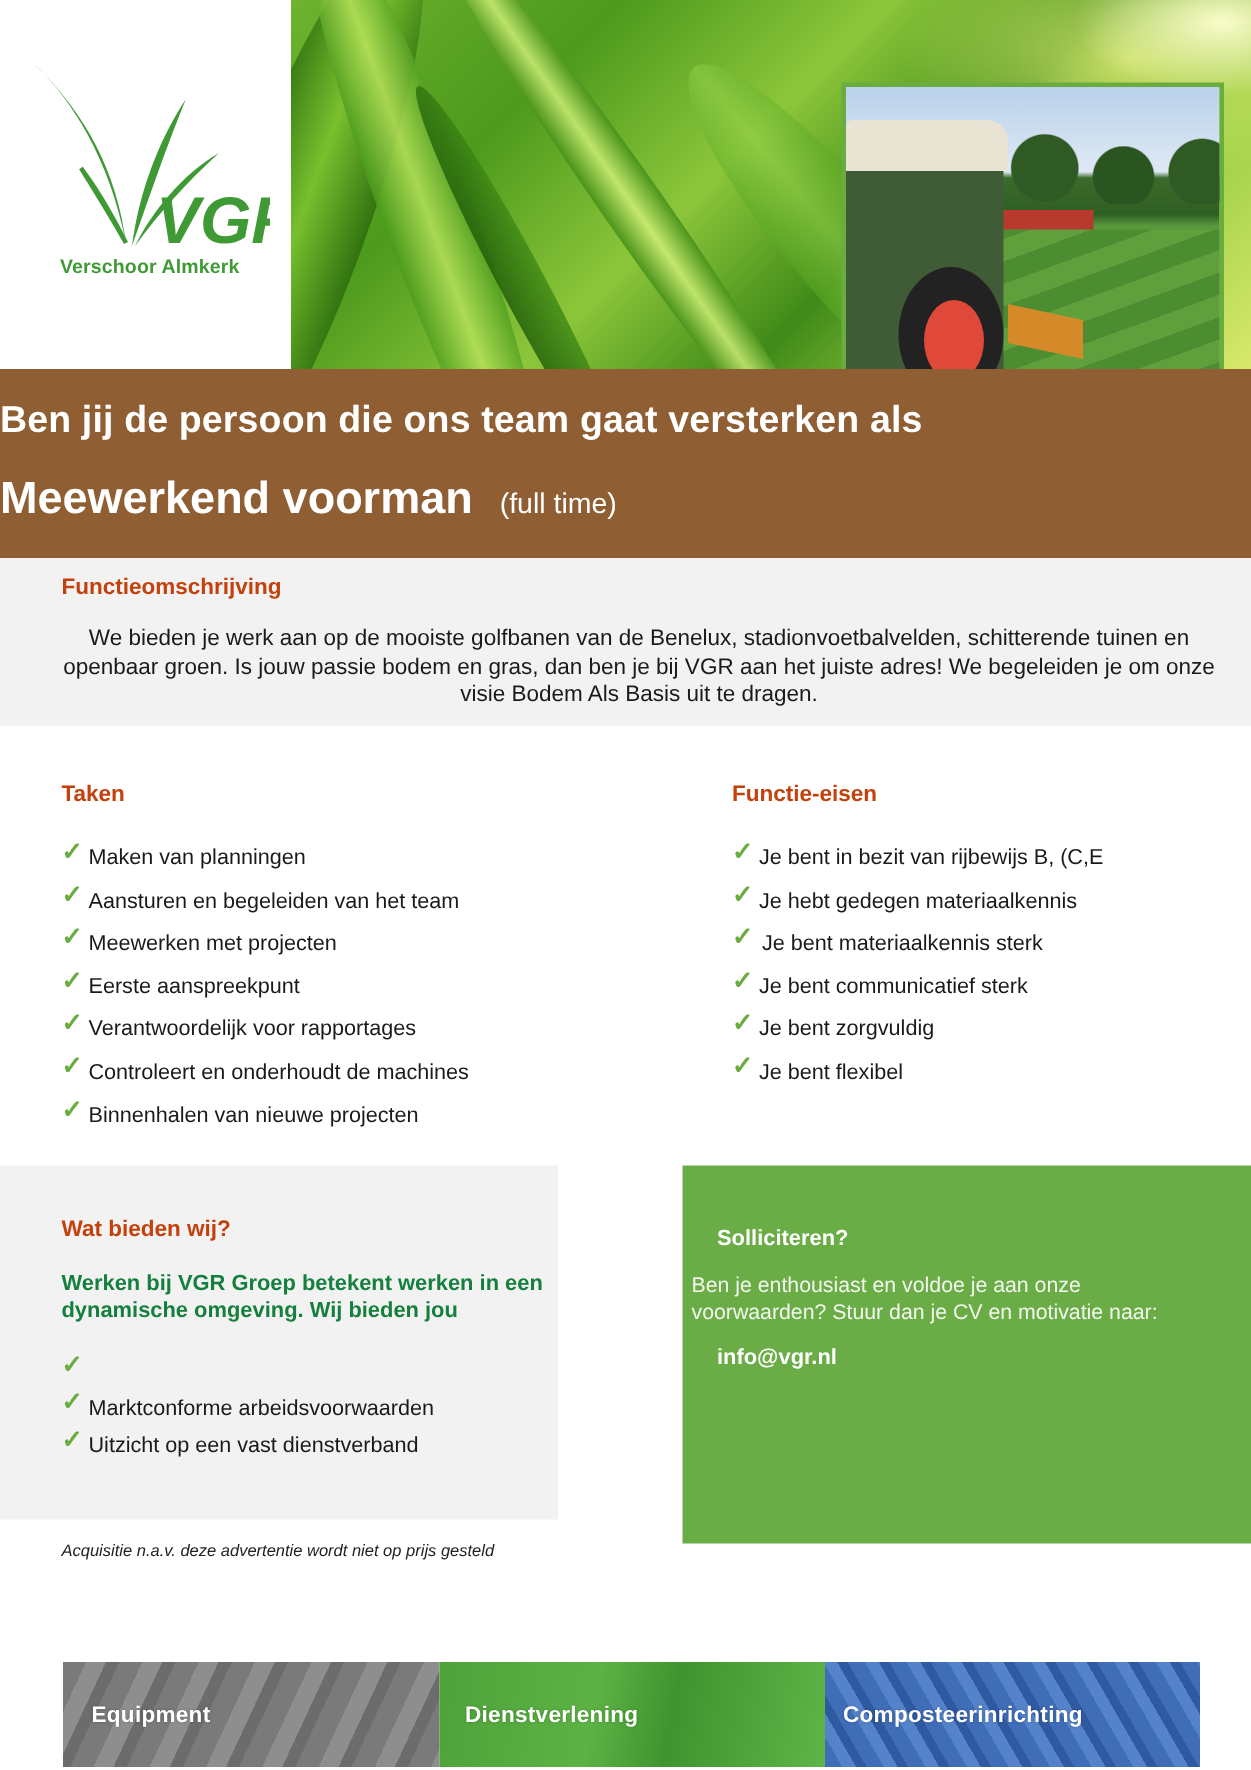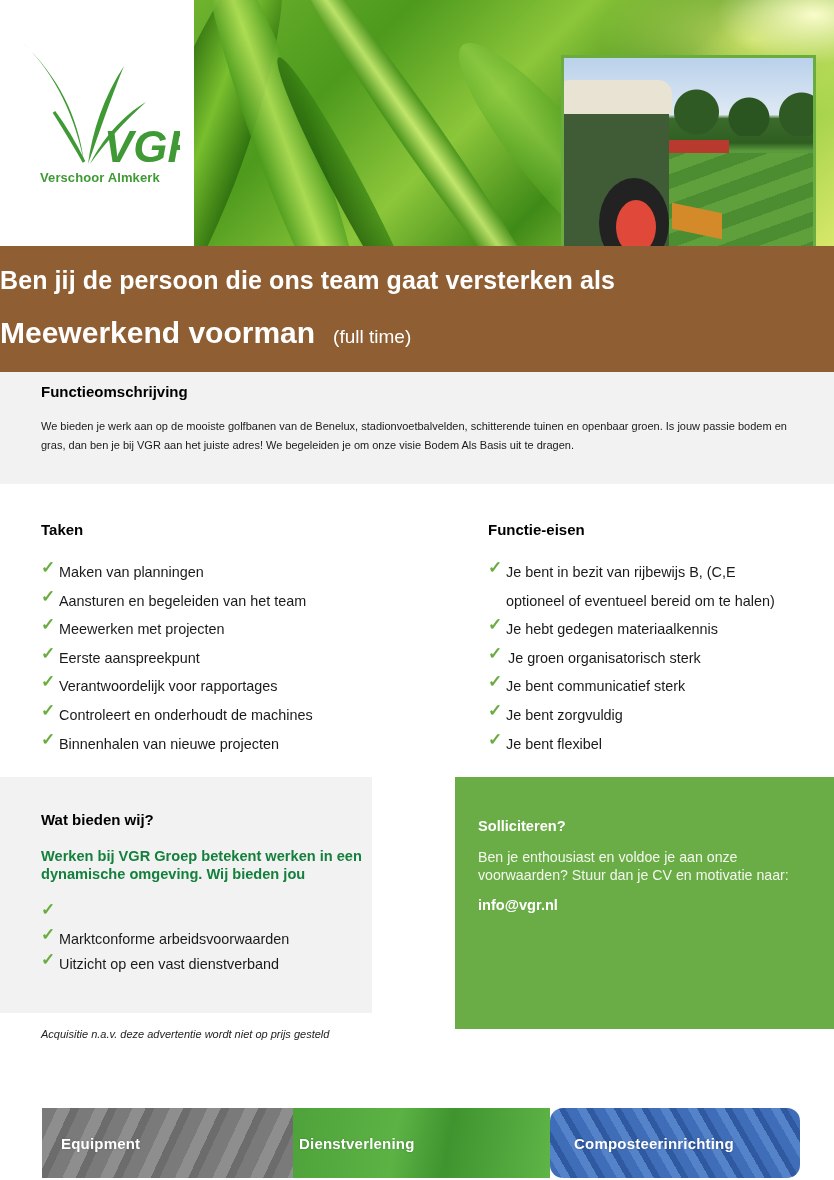--- a/index.html
+++ b/index.html
@@ -40,22 +40,22 @@
   .photo .roller { position: absolute; left: 108px; top: 150px; width: 50px; height: 26px; background: #d58a2a; transform: skewY(12deg); }
 
   
   .band { position: absolute; left: 0; top: 246px; width: 834px; height: 126px; background: #8f5e33; text-align: left; color: #fff; }
   .band-line1 { position: absolute; left: 0; right: 0; top: 20px; font-size: 25px; font-weight: bold; letter-spacing: 0.1px; }
   .band-line2 { position: absolute; left: 0; right: 0; top: 70px; font-size: 30px; font-weight: bold; }
   .band-line2 .sub { font-size: 19px; font-weight: normal; margin-left: 18px; }
 
   
   .sec-grey { position: absolute; left: 0; width: 834px; background: #f2f2f2; }
-  .h-green { color: #000000; font-weight: bold; font-size: 15px; text-align: center; }
-  .body-text { font-size: 11px; line-height: 18.5px; color: #1a1a1a; }
+  .h-green { color: #c2410c; font-weight: bold; font-size: 15px; text-align: center; }
+  .body-text { font-size: 15px; line-height: 18.5px; color: #1a1a1a; text-align: center; }
 
   .intro { top: 372px; height: 112px; }
   .intro .h-green { position: absolute; left: 41px; top: 11px; }
   .intro .body-text { position: absolute; left: 41px; top: 45px; width: 770px; }
 
   .col-title { position: absolute; top: 521px; }
   .checklist { position: absolute; list-style: none; }
   .checklist li { position: relative; font-size: 14.4px; height: 28.6px; line-height: 18px; padding-left: 18px; }
   .checklist li .chk { position: absolute; left: 0; top: -4px; color: #6aac3f; font-size: 17px; font-weight: bold; }
   .checklist li.cont { padding-left: 18px; }
@@ -66,33 +66,33 @@
   .eisen-list { left: 488px; top: 563px; }
 
   .offer { top: 777px; height: 236px; width: 372px; }
   .offer .h-green { position: absolute; left: 41px; top: 34px; }
   .offer .lead { position: absolute; left: 41px; top: 70px; width: 380px; font-size: 14.6px; font-weight: bold; line-height: 18px; color: #15803d; }
   .offer .checklist { left: 41px; top: 128px; }
   .offer .checklist li { height: 24.8px; }
 
   .apply { position: absolute; left: 455px; top: 777px; width: 379px; height: 252px; background: #6aac45; color: #f3f8ee; }
   .apply .t { position: absolute; left: 23px; top: 41px; font-size: 14.6px; font-weight: bold; color: #fff; }
-  .apply .p1 { position: absolute; left: 23px; top: 71px; width: 352px; font-size: 14.2px; line-height: 18px; }
+  .apply .p1 { position: absolute; left: 6px; top: 71px; width: 352px; font-size: 14.2px; line-height: 18px; }
   .apply .mail { position: absolute; left: 23px; top: 120px; font-size: 14.6px; font-weight: bold; color: #fff; }
   .apply .p2 { position: absolute; left: 23px; top: 150px; width: 352px; font-size: 14.2px; line-height: 18.5px; }
   .apply .p2 b { color: #fff; }
 
   .note { position: absolute; left: 41px; top: 1028px; font-size: 11px; font-style: italic; color: #222; }
 
   
   .divisions { position: absolute; left: 42px; top: 1108px; width: 758px; height: 70px; display: flex; }
-  .division { position: relative; height: 70px; color: #fff; font-weight: bold; font-size: 15px; display: flex; align-items: center; padding-left: 6px; letter-spacing: 0.2px; overflow: hidden; }
+  .division { position: relative; height: 70px; color: #fff; font-weight: bold; font-size: 15px; display: flex; align-items: center; padding-left: 17px; letter-spacing: 0.2px; overflow: hidden; }
   .division.d1 { width: 251px; padding-left: 19px; background: repeating-linear-gradient(115deg, #7a7a7a 0 14px, #8e8e8e 14px 26px, #6c6c6c 26px 34px); }
   .division.d2 { width: 257px; background: linear-gradient(100deg, #4ea23a 0%, #5cb344 40%, #3f942f 60%, #5fb547 100%); }
-  .division.d3 { width: 250px; padding-left: 24px; background: repeating-linear-gradient(60deg, #3f6db8 0 10px, #5583c9 10px 18px, #2f5aa2 18px 24px); border-radius: 13px; }
+  .division.d3 { width: 250px; padding-left: 12px; background: repeating-linear-gradient(60deg, #3f6db8 0 10px, #5583c9 10px 18px, #2f5aa2 18px 24px); }
   .division span { position: relative; z-index: 1; text-shadow: 0 0 2px rgba(0,0,0,0.25); }
 </style>
 </head>
 <body>
 
 <div class="logo-area">
   <svg class="logo-svg" viewBox="0 0 162 150">
     <path d="M4 6 C 30 30, 55 70, 66 126 C 60 80, 40 40, 4 6 Z" fill="#3f9a35"></path>
     <path d="M36 76 C 48 92, 58 110, 66 126 C 56 108, 46 92, 36 76 Z" fill="#3f9a35" stroke="#3f9a35" stroke-width="3"></path>
     <path d="M106 30 C 86 60, 74 96, 70 128 C 80 100, 92 64, 106 30 Z" fill="#3f9a35"></path>
@@ -140,23 +140,22 @@
   <li><span class="chk">✓</span><span>Meewerken met projecten</span></li>
   <li><span class="chk">✓</span><span>Eerste aanspreekpunt</span></li>
   <li><span class="chk">✓</span><span>Verantwoordelijk voor rapportages</span></li>
   <li><span class="chk">✓</span><span>Controleert en onderhoudt de machines</span></li>
   <li><span class="chk">✓</span><span>Binnenhalen van nieuwe projecten</span></li>
 </ul>
 
 <div class="h-green col-title eisen-title">Functie-eisen</div>
 <ul class="checklist eisen-list">
   <li><span class="chk">✓</span><span>Je bent in bezit van rijbewijs B, (C,E</span></li>
-  <li class="cont"><span>optioneel of eventueel bereid om te halen)</span></li>
   <li><span class="chk">✓</span><span>Je hebt gedegen materiaalkennis</span></li>
-  <li><span class="chk">✓</span><span style="margin-left:2px">Je groen organisatorisch sterk</span></li>
+  <li><span class="chk">✓</span><span style="margin-left:2px">Je bent materiaalkennis sterk</span></li>
   <li><span class="chk">✓</span><span>Je bent communicatief sterk</span></li>
   <li><span class="chk">✓</span><span>Je bent zorgvuldig</span></li>
   <li><span class="chk">✓</span><span>Je bent flexibel</span></li>
 </ul>
 
 <div class="sec-grey offer">
   <div class="h-green">Wat bieden wij?</div>
   <div class="lead">Werken bij VGR Groep betekent werken in een dynamische omgeving. Wij bieden jou</div>
   <ul class="checklist">
     <li><span class="chk">✓</span></li>

